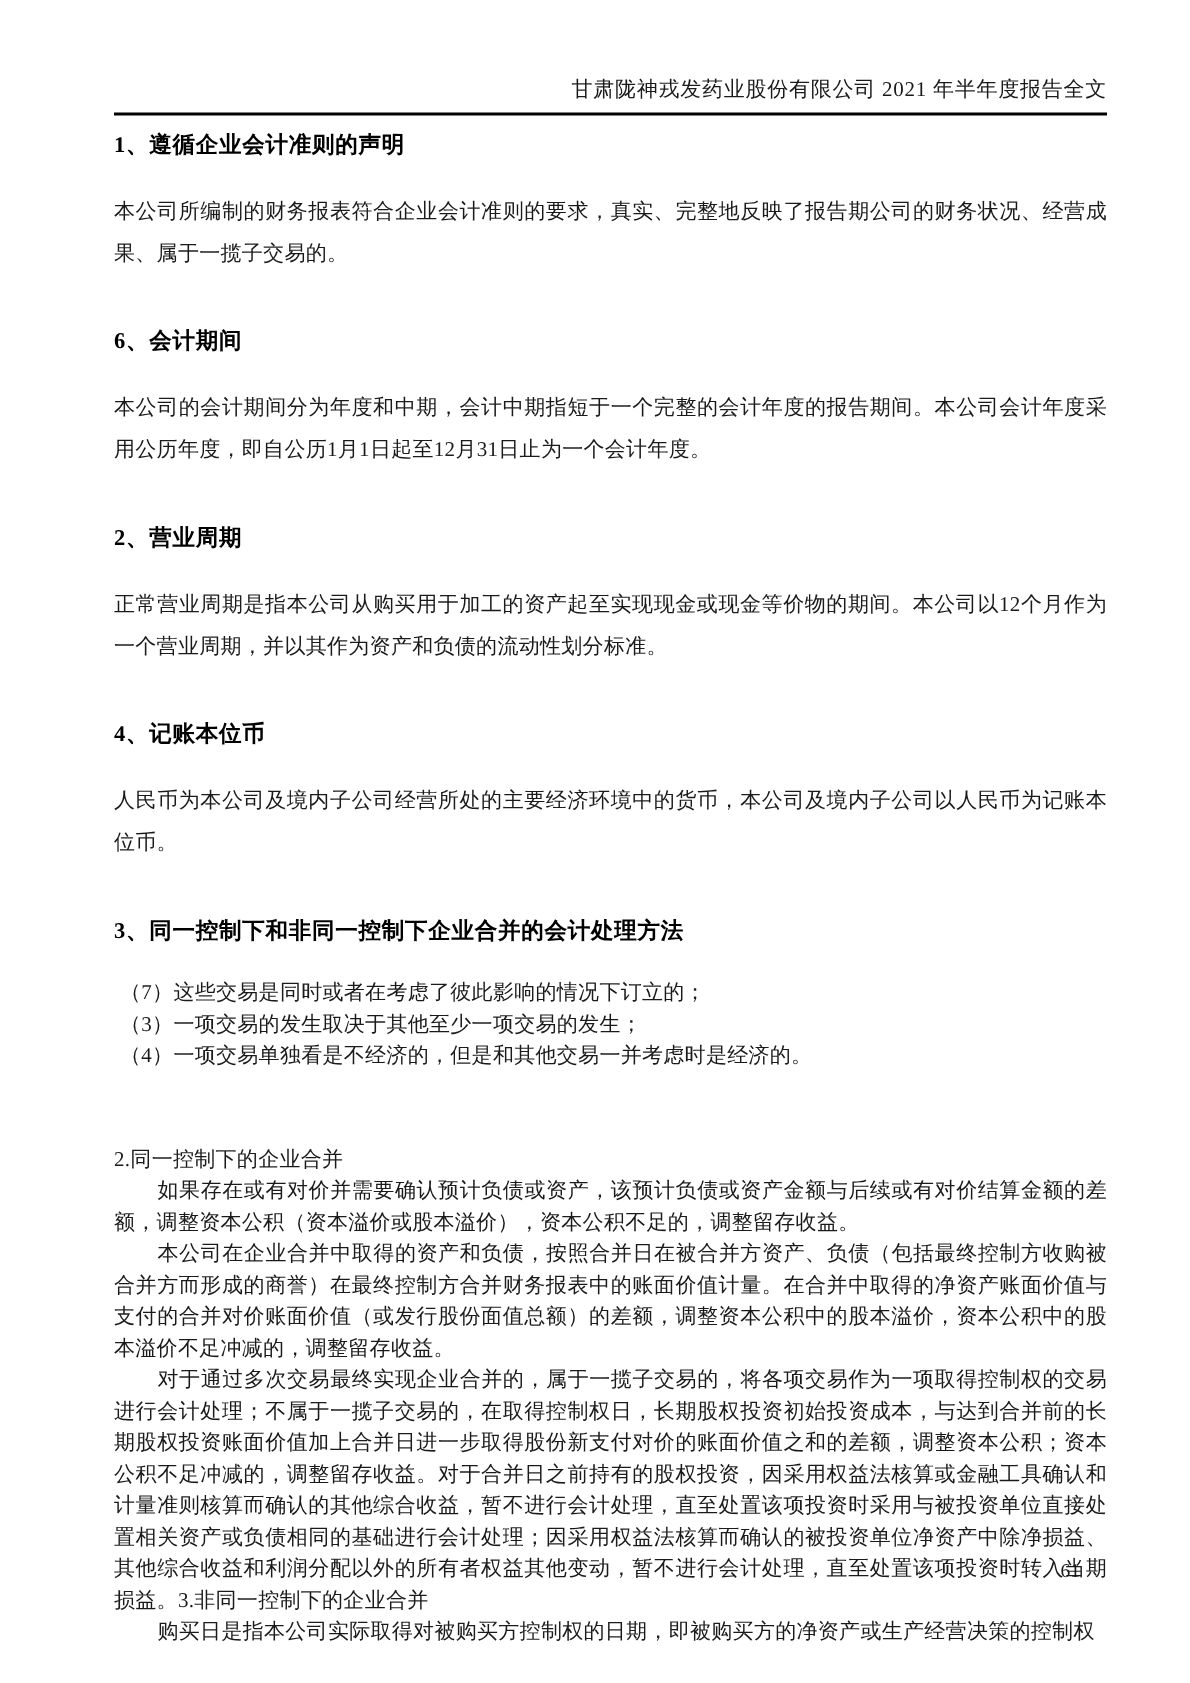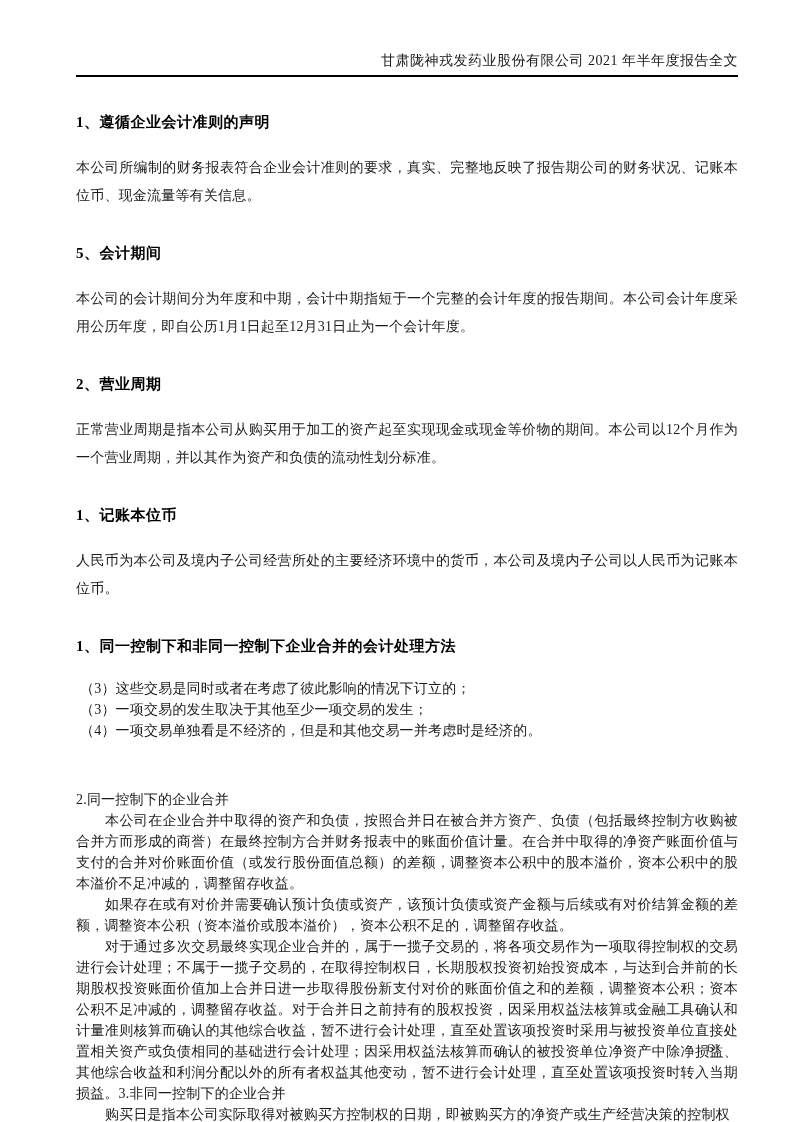--- a/index.html
+++ b/index.html
@@ -33,21 +33,21 @@
     height: 0;
   }
   .section-heading {
     margin-top: 34px;
     font-size: 15px;
     font-weight: bold;
     color: #000000;
     letter-spacing: 0.5px;
   }
   .section:first-child .section-heading {
-    margin-top: 36px;
+    margin-top: 10px;
   }
   .para {
     font-size: 14px;
     color: #1a1a1a;
     text-align: justify;
     letter-spacing: 0.2px;
   }
   .section-heading + .para { margin-top: 22px; }
   .para-normal { line-height: 28px; }
   .para-flush  { line-height: 21px; margin-top: 48px; }
@@ -71,42 +71,42 @@
 
 <div class="page">
   <header class="page-header">
     <div class="header-title">甘肃陇神戎发药业股份有限公司 2021 年半年度报告全文</div>
     <hr class="header-rule">
   </header>
 
   <main>
       <section class="section">
         <h2 class="section-heading">1、遵循企业会计准则的声明</h2>
-        <p class="para para-normal">本公司所编制的财务报表符合企业会计准则的要求，真实、完整地反映了报告期公司的财务状况、记账本位币、现金流量等有关信息。</p>
+        <p class="para para-normal">本公司所编制的财务报表符合企业会计准则的要求，真实、完整地反映了报告期公司的财务状况、经营成果、属于一揽子交易的。</p>
       </section>
       <section class="section">
-        <h2 class="section-heading">5、会计期间</h2>
+        <h2 class="section-heading">6、会计期间</h2>
         <p class="para para-normal">本公司的会计期间分为年度和中期，会计中期指短于一个完整的会计年度的报告期间。本公司会计年度采用公历年度，即自公历1月1日起至12月31日止为一个会计年度。</p>
       </section>
       <section class="section">
         <h2 class="section-heading">2、营业周期</h2>
         <p class="para para-normal">正常营业周期是指本公司从购买用于加工的资产起至实现现金或现金等价物的期间。本公司以12个月作为一个营业周期，并以其作为资产和负债的流动性划分标准。</p>
       </section>
       <section class="section">
-        <h2 class="section-heading">1、记账本位币</h2>
+        <h2 class="section-heading">4、记账本位币</h2>
         <p class="para para-normal">人民币为本公司及境内子公司经营所处的主要经济环境中的货币，本公司及境内子公司以人民币为记账本位币。</p>
       </section>
       <section class="section">
-        <h2 class="section-heading">1、同一控制下和非同一控制下企业合并的会计处理方法</h2>
-        <p class="para para-list">（3）这些交易是同时或者在考虑了彼此影响的情况下订立的；</p>
+        <h2 class="section-heading">3、同一控制下和非同一控制下企业合并的会计处理方法</h2>
+        <p class="para para-list">（7）这些交易是同时或者在考虑了彼此影响的情况下订立的；</p>
         <p class="para para-list">（3）一项交易的发生取决于其他至少一项交易的发生；</p>
         <p class="para para-list">（4）一项交易单独看是不经济的，但是和其他交易一并考虑时是经济的。</p>
         <p class="para para-flush">2.同一控制下的企业合并</p>
+        <p class="para para-indent">如果存在或有对价并需要确认预计负债或资产，该预计负债或资产金额与后续或有对价结算金额的差额，调整资本公积（资本溢价或股本溢价），资本公积不足的，调整留存收益。</p>
         <p class="para para-indent">本公司在企业合并中取得的资产和负债，按照合并日在被合并方资产、负债（包括最终控制方收购被合并方而形成的商誉）在最终控制方合并财务报表中的账面价值计量。在合并中取得的净资产账面价值与支付的合并对价账面价值（或发行股份面值总额）的差额，调整资本公积中的股本溢价，资本公积中的股本溢价不足冲减的，调整留存收益。</p>
-        <p class="para para-indent">如果存在或有对价并需要确认预计负债或资产，该预计负债或资产金额与后续或有对价结算金额的差额，调整资本公积（资本溢价或股本溢价），资本公积不足的，调整留存收益。</p>
         <p class="para para-indent">对于通过多次交易最终实现企业合并的，属于一揽子交易的，将各项交易作为一项取得控制权的交易进行会计处理；不属于一揽子交易的，在取得控制权日，长期股权投资初始投资成本，与达到合并前的长期股权投资账面价值加上合并日进一步取得股份新支付对价的账面价值之和的差额，调整资本公积；资本公积不足冲减的，调整留存收益。对于合并日之前持有的股权投资，因采用权益法核算或金融工具确认和计量准则核算而确认的其他综合收益，暂不进行会计处理，直至处置该项投资时采用与被投资单位直接处置相关资产或负债相同的基础进行会计处理；因采用权益法核算而确认的被投资单位净资产中除净损益、其他综合收益和利润分配以外的所有者权益其他变动，暂不进行会计处理，直至处置该项投资时转入当期损益。3.非同一控制下的企业合并</p>
         <p class="para para-indent">购买日是指本公司实际取得对被购买方控制权的日期，即被购买方的净资产或生产经营决策的控制权</p>
       </section>
     </main>
 
   <footer class="page-footer">
     <span class="page-number">61</span>
   </footer>
 </div>
 

